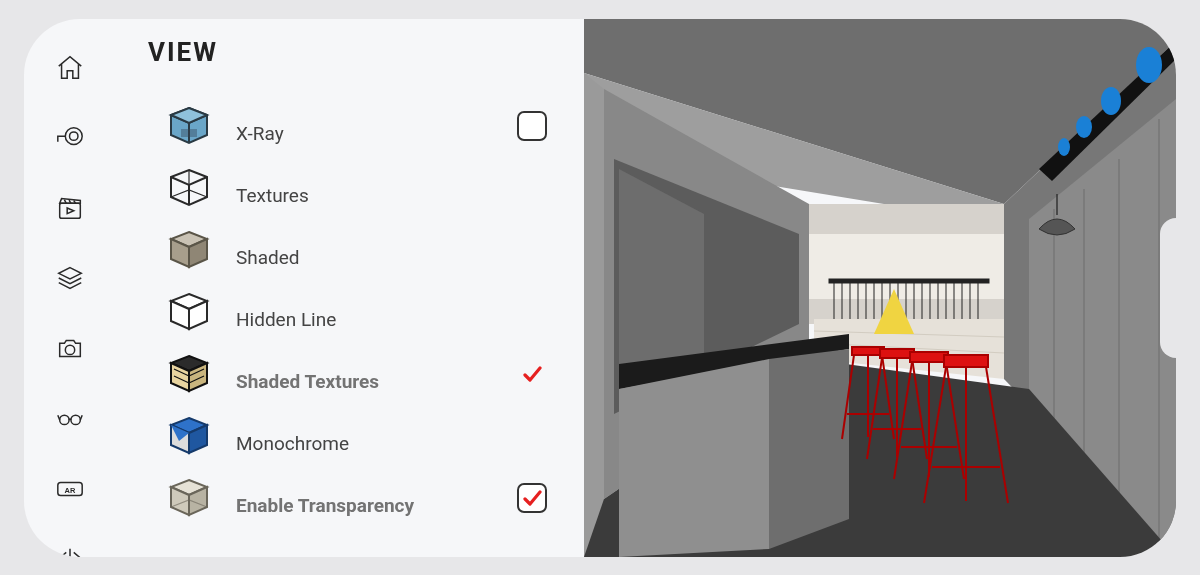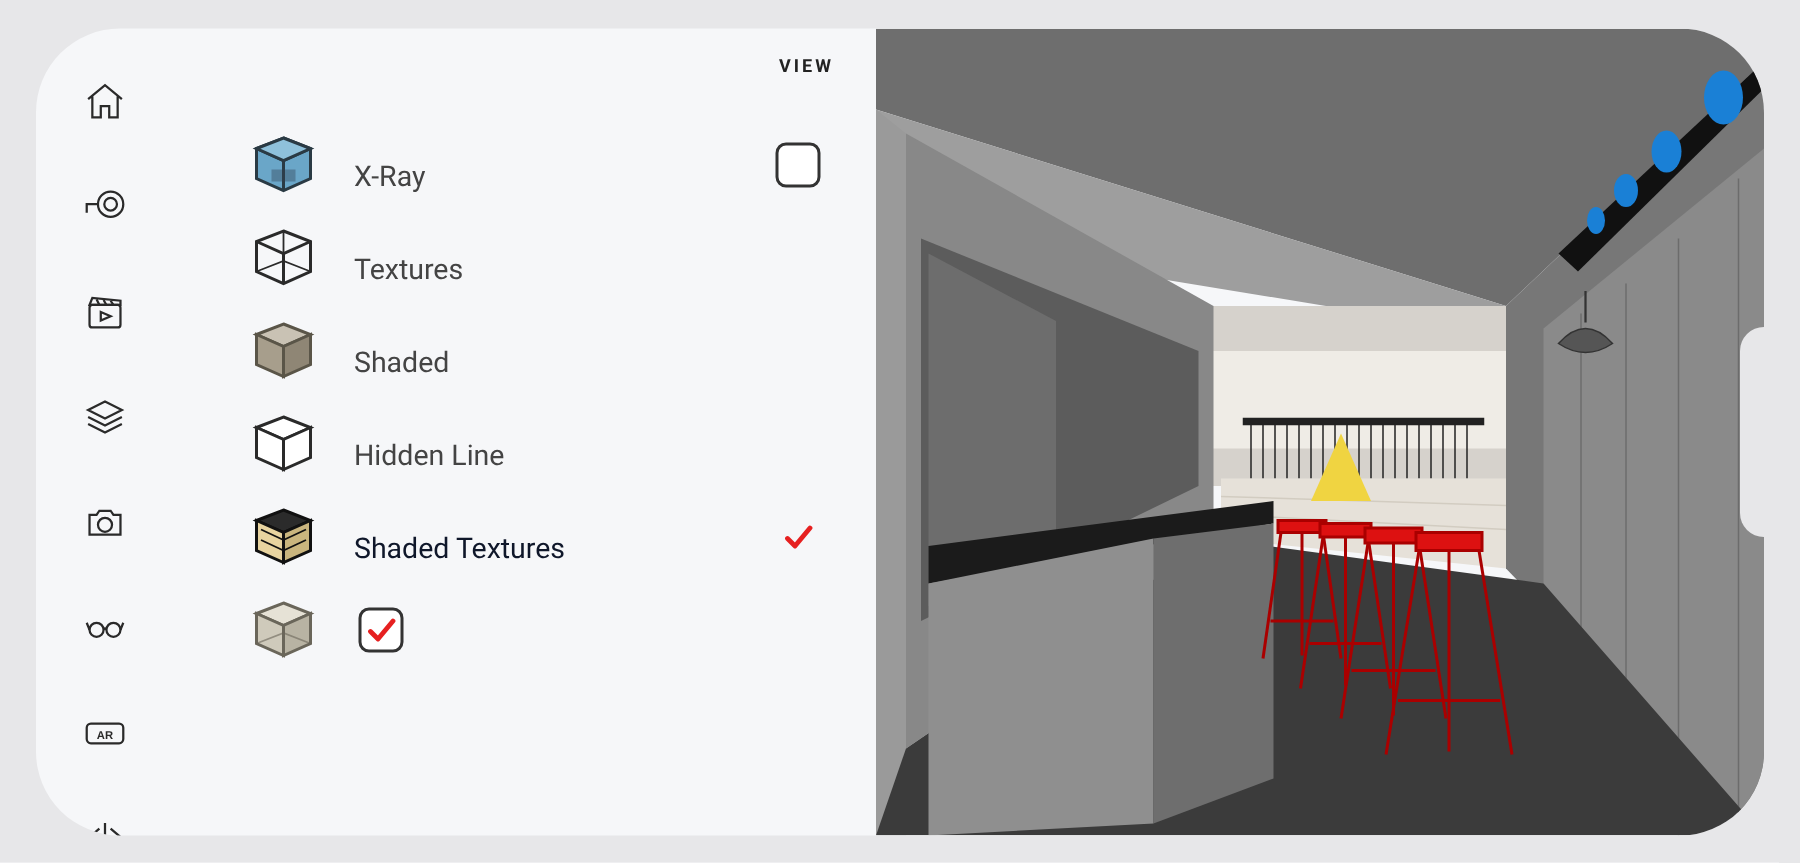--- a/index.html
+++ b/index.html
@@ -53,23 +53,23 @@
   .rail svg { width: 30px; height: 30px; stroke: #2a2a2a; fill: none; stroke-width: 1.6; }
 
   
   .panel {
     width: 468px;
     padding: 18px 28px 20px 32px;
     flex: 0 0 auto;
     display: flex; flex-direction: column;
   }
   .panel-title {
-    text-align: right;
+    text-align: left;
     font-weight: 700;
-    font-size: 12px;
+    font-size: 26px;
     letter-spacing: 2px;
     color: #222;
     margin-bottom: 28px;
   }
   .opt-row {
     display: flex;
     align-items: center;
     gap: 24px;
     padding: 9px 6px 9px 18px;
     cursor: pointer;
@@ -79,21 +79,21 @@
     display: flex; align-items: center; justify-content: center;
     flex: 0 0 auto;
   }
   .opt-icon svg { width: 44px; height: 42px; }
   .opt-label {
     flex: 1 1 auto;
     font-size: 19px;
     color: #444;
     margin-top: 16px;
   }
-  .opt-label.bold { font-weight: 400; color: #0f172a; }
+  .opt-label.bold { font-weight: 700; color: #737373; }
   .opt-tail {
     width: 36px; height: 36px;
     flex: 0 0 auto;
     display: flex; align-items: center; justify-content: center;
   }
   .checkbox {
     width: 30px; height: 30px;
     border: 2px solid #333;
     border-radius: 7px;
     background: #fff;
@@ -245,30 +245,43 @@
         </svg>
       </div>
       <div class="opt-label bold">Shaded Textures</div>
       <div class="opt-tail">
         <svg class="check-glyph" viewBox="0 0 20 20">
             <path d="M3 11 L8 16 L18 4"></path>
           </svg>
       </div>
     </div>
 
+    <div class="opt-row">
+      <div class="opt-icon">
+        <svg viewBox="0 0 44 42">
+          <polygon points="22,3 40,10 22,18 4,10" fill="#2e72c9" stroke="#153a6b" stroke-width="2"></polygon>
+          <polygon points="4,10 22,18 22,38 4,30" fill="#dcdcdc" stroke="#153a6b" stroke-width="2"></polygon>
+          <polygon points="40,10 22,18 22,38 40,30" fill="#1f57a0" stroke="#153a6b" stroke-width="2"></polygon>
+          <polygon points="4,10 22,18 12,26" fill="#2e72c9"></polygon>
+        </svg>
+      </div>
+      <div class="opt-label">Monochrome</div>
+      <div class="opt-tail"></div>
+    </div>
 
     <div class="opt-row">
       <div class="opt-icon">
         <svg viewBox="0 0 44 42">
           <polygon points="22,3 40,10 22,18 4,10" fill="#e6e2d6" stroke="#6a665a" stroke-width="2"></polygon>
           <polygon points="4,10 22,18 22,38 4,30" fill="#cfcabb" stroke="#6a665a" stroke-width="2"></polygon>
           <polygon points="40,10 22,18 22,38 40,30" fill="#b8b3a3" stroke="#6a665a" stroke-width="2"></polygon>
           <polyline points="4,30 22,23 40,30" fill="none" stroke="#6a665a" stroke-width="1.2" opacity=".6"></polyline>
         </svg>
       </div>
+      <div class="opt-label bold">Enable Transparency</div>
       <div class="opt-tail">
         <div class="checkbox">
           <svg class="check-glyph" viewBox="0 0 20 20">
               <path d="M3 11 L8 16 L18 4"></path>
             </svg>
         </div>
       </div>
     </div>
 
   </div>

